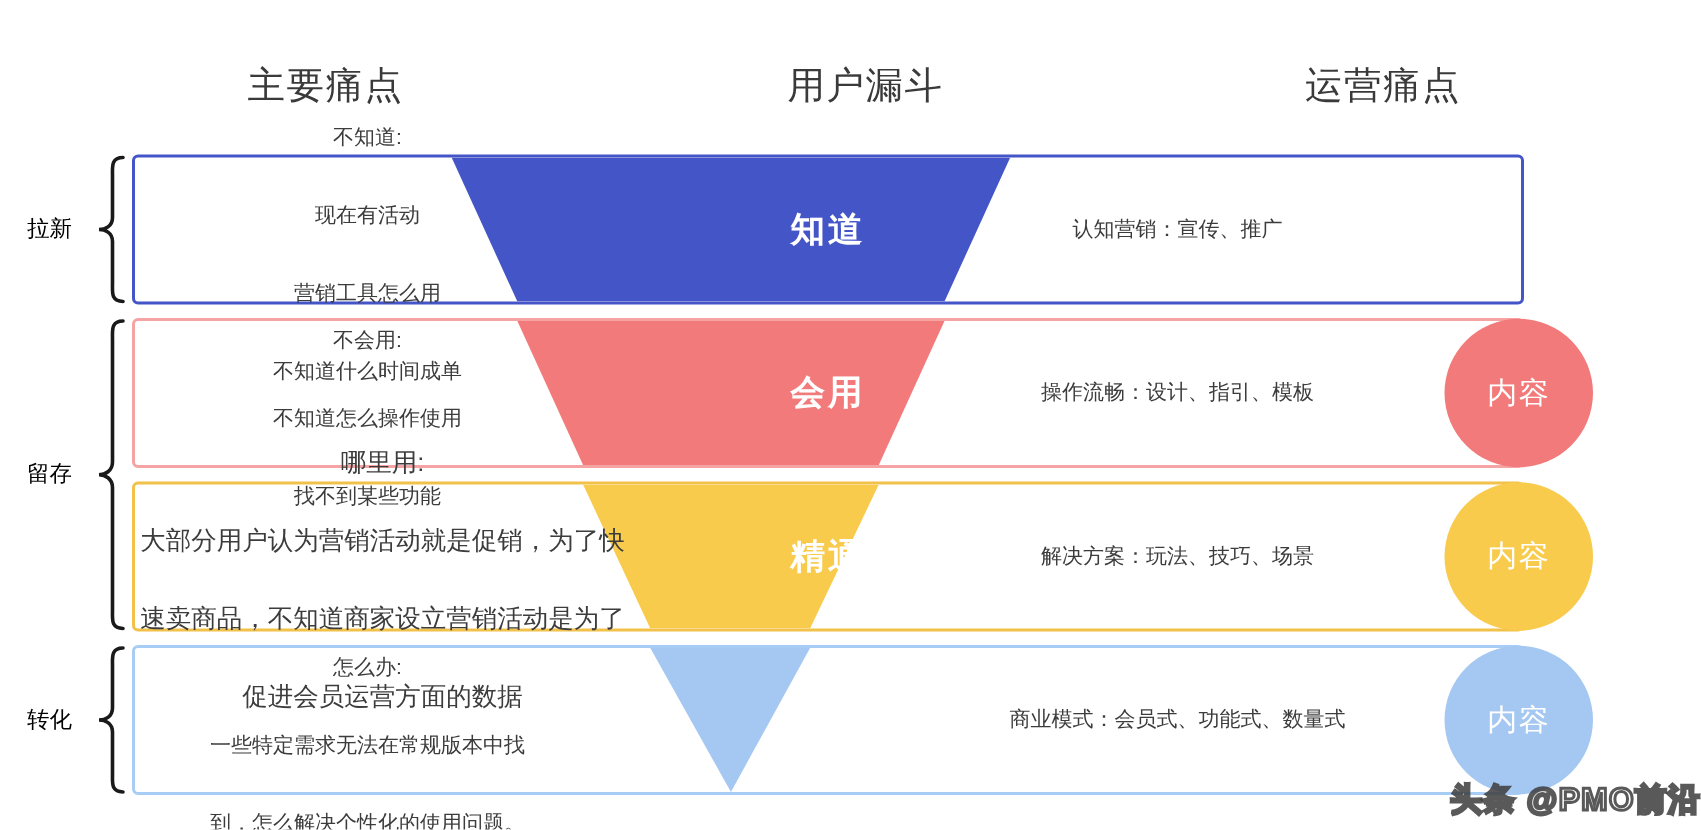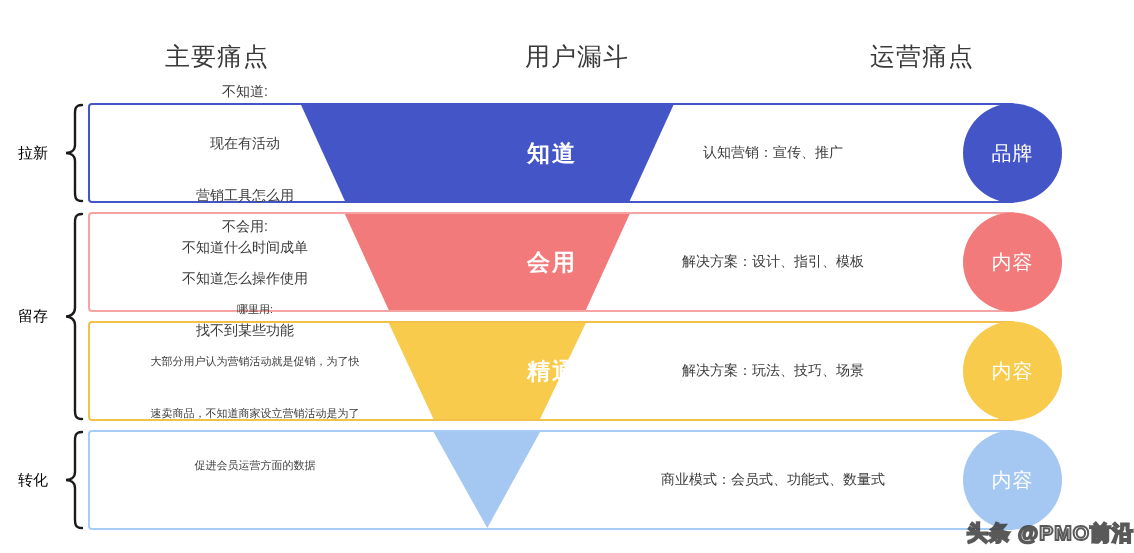--- a/index.html
+++ b/index.html
@@ -36,25 +36,25 @@
   .pain-cell {
     position: absolute; left: 0; top: 0; width: 310px; height: 100%;
     display: flex; flex-direction: column; align-items: center;
     justify-content: center; z-index: 6;
   }
   .pain-line {
     font-size: 14px; color: #3c3c3c; line-height: 20px;
     white-space: nowrap; text-align: center; margin-top: 32px;
   }
   .pain-cell.wide { width: 330px; }
-  .pain-cell.wide .pain-line { font-size: 11px; }
+  .pain-cell.wide .pain-line { font-size: 17px; }
 
   
   .ops-cell {
-    position: absolute; right: 96px; top: 0; height: 100%;
+    position: absolute; right: 84px; top: 0; height: 100%;
     width: 290px; display: flex; align-items: center; justify-content: center;
     z-index: 6;
   }
   .ops-text { font-size: 14px; color: #3c3c3c; white-space: nowrap; }
 
   
   .funnel {
     position: absolute; top: 0; left: 0; width: 100%; height: 100%;
     z-index: 2; pointer-events: none;
   }
@@ -114,39 +114,36 @@
     <div class="pain-cell">
       <div class="pain-line">不知道:</div>
       <div class="pain-line">现在有活动</div>
       <div class="pain-line">营销工具怎么用</div>
       <div class="pain-line">不知道什么时间成单</div>
     </div>
     <div class="stage-label">知道</div>
     <div class="ops-cell">
       <div class="ops-text">认知营销：宣传、推广</div>
     </div>
-    <div class="circle" style="background:#4455c8">
-      <span class="circle-label">品牌</span>
-    </div>
   </div>
 
   <div id="row-1" class="row">
     <div class="funnel">
       <svg viewBox="0 0 928 100" preserveAspectRatio="none" aria-hidden="true">
         <polygon points="256,0 542,0 498,100 300,100" fill="#f27a7a"></polygon>
       </svg>
     </div>
     <div class="pain-cell">
       <div class="pain-line">不会用:</div>
       <div class="pain-line">不知道怎么操作使用</div>
       <div class="pain-line">找不到某些功能</div>
     </div>
     <div class="stage-label">会用</div>
     <div class="ops-cell">
-      <div class="ops-text">解决方案：设计、指引、模板</div>
+      <div class="ops-text">操作流畅：设计、指引、模板</div>
     </div>
     <div class="circle" style="background:#f27a7a">
       <span class="circle-label">内容</span>
     </div>
   </div>
 
   <div id="row-2" class="row">
     <div class="funnel">
       <svg viewBox="0 0 928 100" preserveAspectRatio="none" aria-hidden="true">
         <polygon points="300,0 498,0 452,100 345,100" fill="#f8cb4c"></polygon>
@@ -166,20 +163,25 @@
       <span class="circle-label">内容</span>
     </div>
   </div>
 
   <div id="row-3" class="row">
     <div class="funnel">
       <svg viewBox="0 0 928 100" preserveAspectRatio="none" aria-hidden="true">
         <polygon points="345,0 452,0 399,100" fill="#a5c8f2"></polygon>
       </svg>
     </div>
+    <div class="pain-cell">
+      <div class="pain-line">怎么办:</div>
+      <div class="pain-line">一些特定需求无法在常规版本中找</div>
+      <div class="pain-line">到，怎么解决个性化的使用问题。</div>
+    </div>
     <div class="stage-label" style="top:46%">个性</div>
     <div class="ops-cell">
       <div class="ops-text">商业模式：会员式、功能式、数量式</div>
     </div>
     <div class="circle" style="background:#a5c8f2">
       <span class="circle-label">内容</span>
     </div>
   </div>
 
   <div class="brace" style="top:103px">

